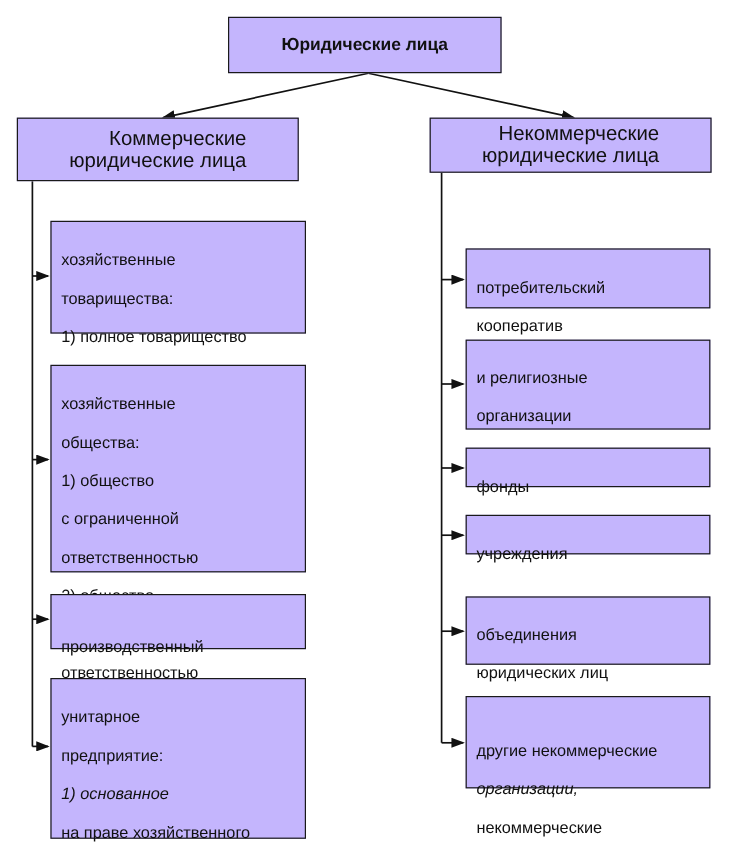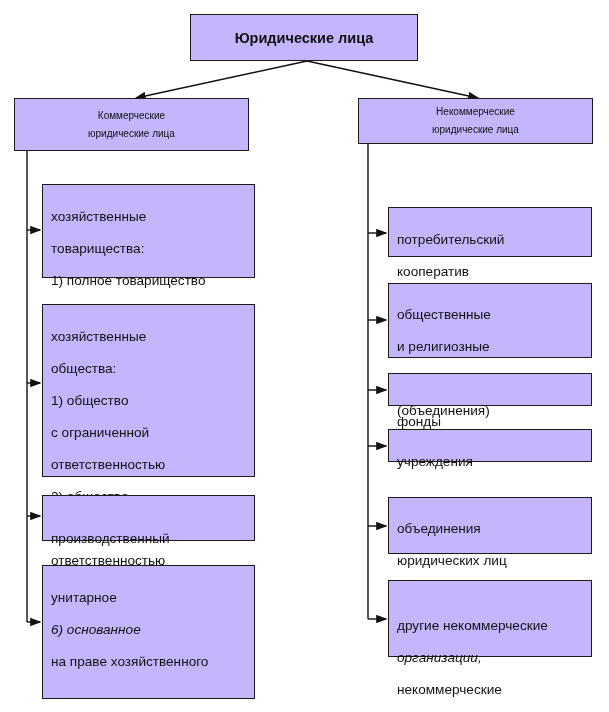--- a/index.html
+++ b/index.html
@@ -1,20 +1,20 @@
 <!DOCTYPE html>
 <html><head>
 <meta charset="utf-8">
 <style>
   html, body { margin:0; padding:0; background:#ffffff; }
   body { width:609px; height:712px; position:relative; overflow:hidden;
          font-family:"Liberation Sans", "DejaVu Sans", sans-serif; color:#111; }
   .box { position:absolute; border:1.6px solid #1a1a1a; background:#c4b5fd; box-sizing:border-box; }
   .root { font-weight:bold; font-size:14.5px; display:flex; align-items:center; justify-content:center; }
-  .cat { font-size:10px; text-align:center; display:flex; align-items:center; justify-content:center; line-height:18px; }
+  .cat { font-size:17px; text-align:right; display:flex; align-items:center; justify-content:center; line-height:18px; }
   .leaf { font-size:13.6px; line-height:16px; padding:6px 8px 0 8px; white-space:pre-line; }
   .leaf span { display:block; }
   .it { font-style:italic; }
   svg.lines { position:absolute; left:0; top:0; }
 </style>
 </head>
 <body>
 
 <svg class="lines" width="609" height="712">
   <defs>
@@ -82,41 +82,41 @@
   <span>общество</span>
 </div>
 
 <div class="box leaf" style="left:42px; top:495px; width:213px; height:46px; padding-top:19px;">
   <span>производственный</span>
   <span>кооператив</span>
 </div>
 
 <div class="box leaf" style="left:42px; top:565px; width:213px; height:134px; padding-top:8px;">
   <span>унитарное</span>
-  <span class="it">6) основанное</span>
+  <span>предприятие:</span>
+  <span class="it">1) основанное</span>
   <span>на праве хозяйственного</span>
   
   
   
   
 </div>
 
 <div class="box leaf" style="left:388px; top:207px; width:204px; height:50px; padding-top:8px;">
   <span>потребительский</span>
   <span>кооператив</span>
 </div>
 
 <div class="box leaf" style="left:388px; top:283px; width:204px; height:75px; padding-top:7px;">
-  <span>общественные</span>
   <span>и религиозные</span>
   <span>организации</span>
   <span>(объединения)</span>
 </div>
 
-<div class="box leaf" style="left:388px; top:373px; width:204px; height:33px; padding-top:24px;">
+<div class="box leaf" style="left:388px; top:373px; width:204px; height:33px; padding-top:8px;">
   <span>фонды</span>
 </div>
 
 <div class="box leaf" style="left:388px; top:429px; width:204px; height:33px; padding-top:8px;">
   <span>учреждения</span>
 </div>
 
 <div class="box leaf" style="left:388px; top:497px; width:204px; height:57px; padding-top:7px;">
   <span>объединения</span>
   <span>юридических лиц</span>

